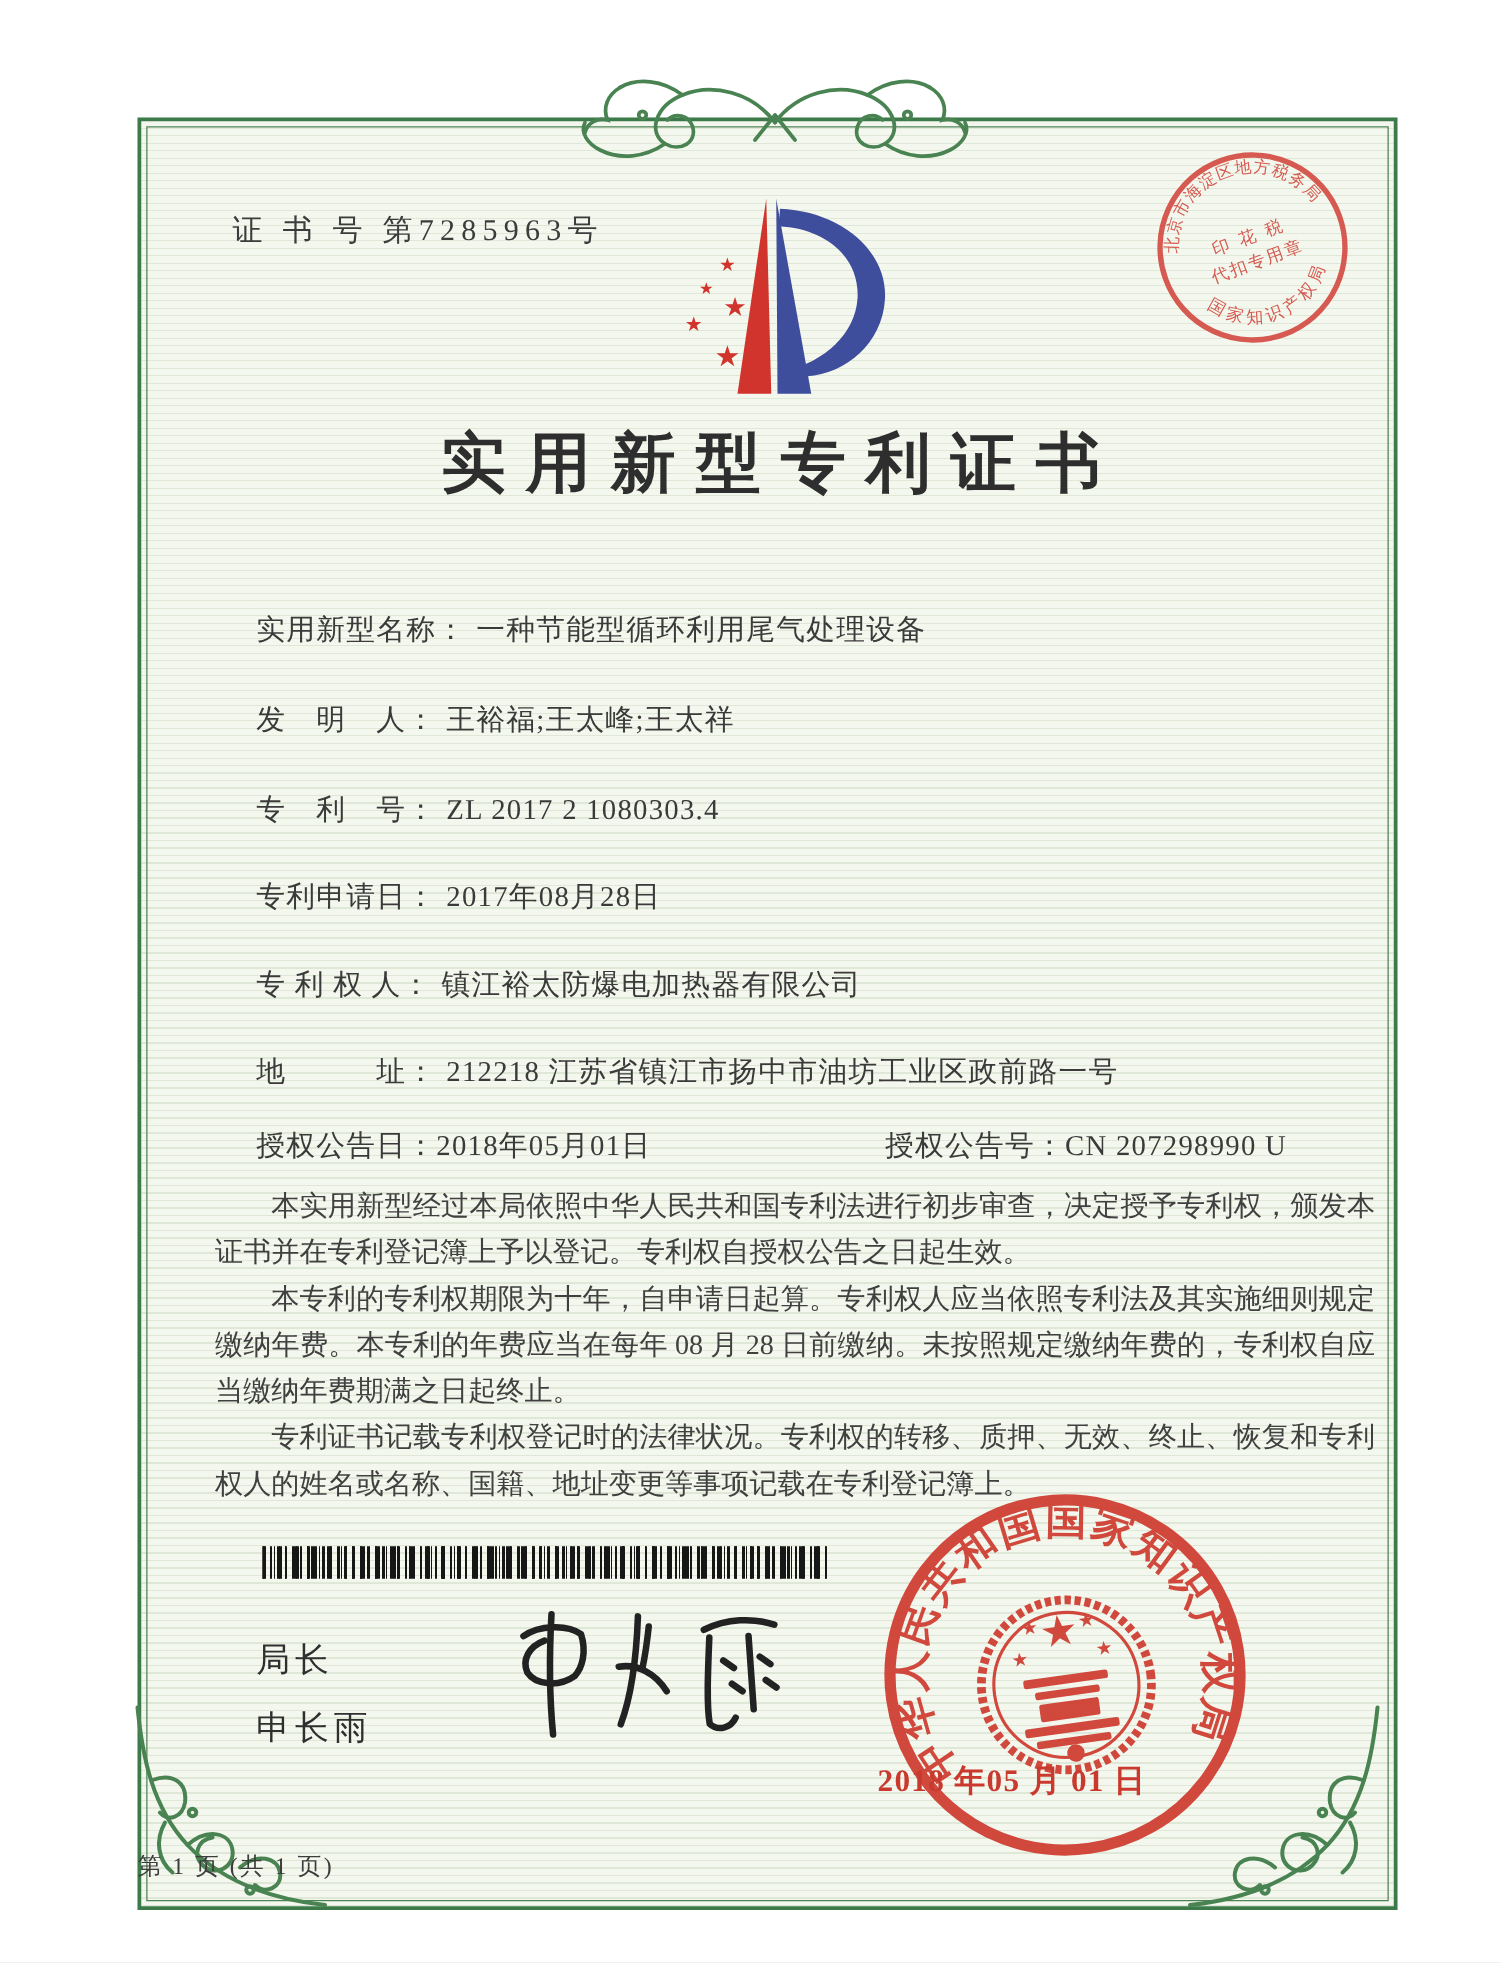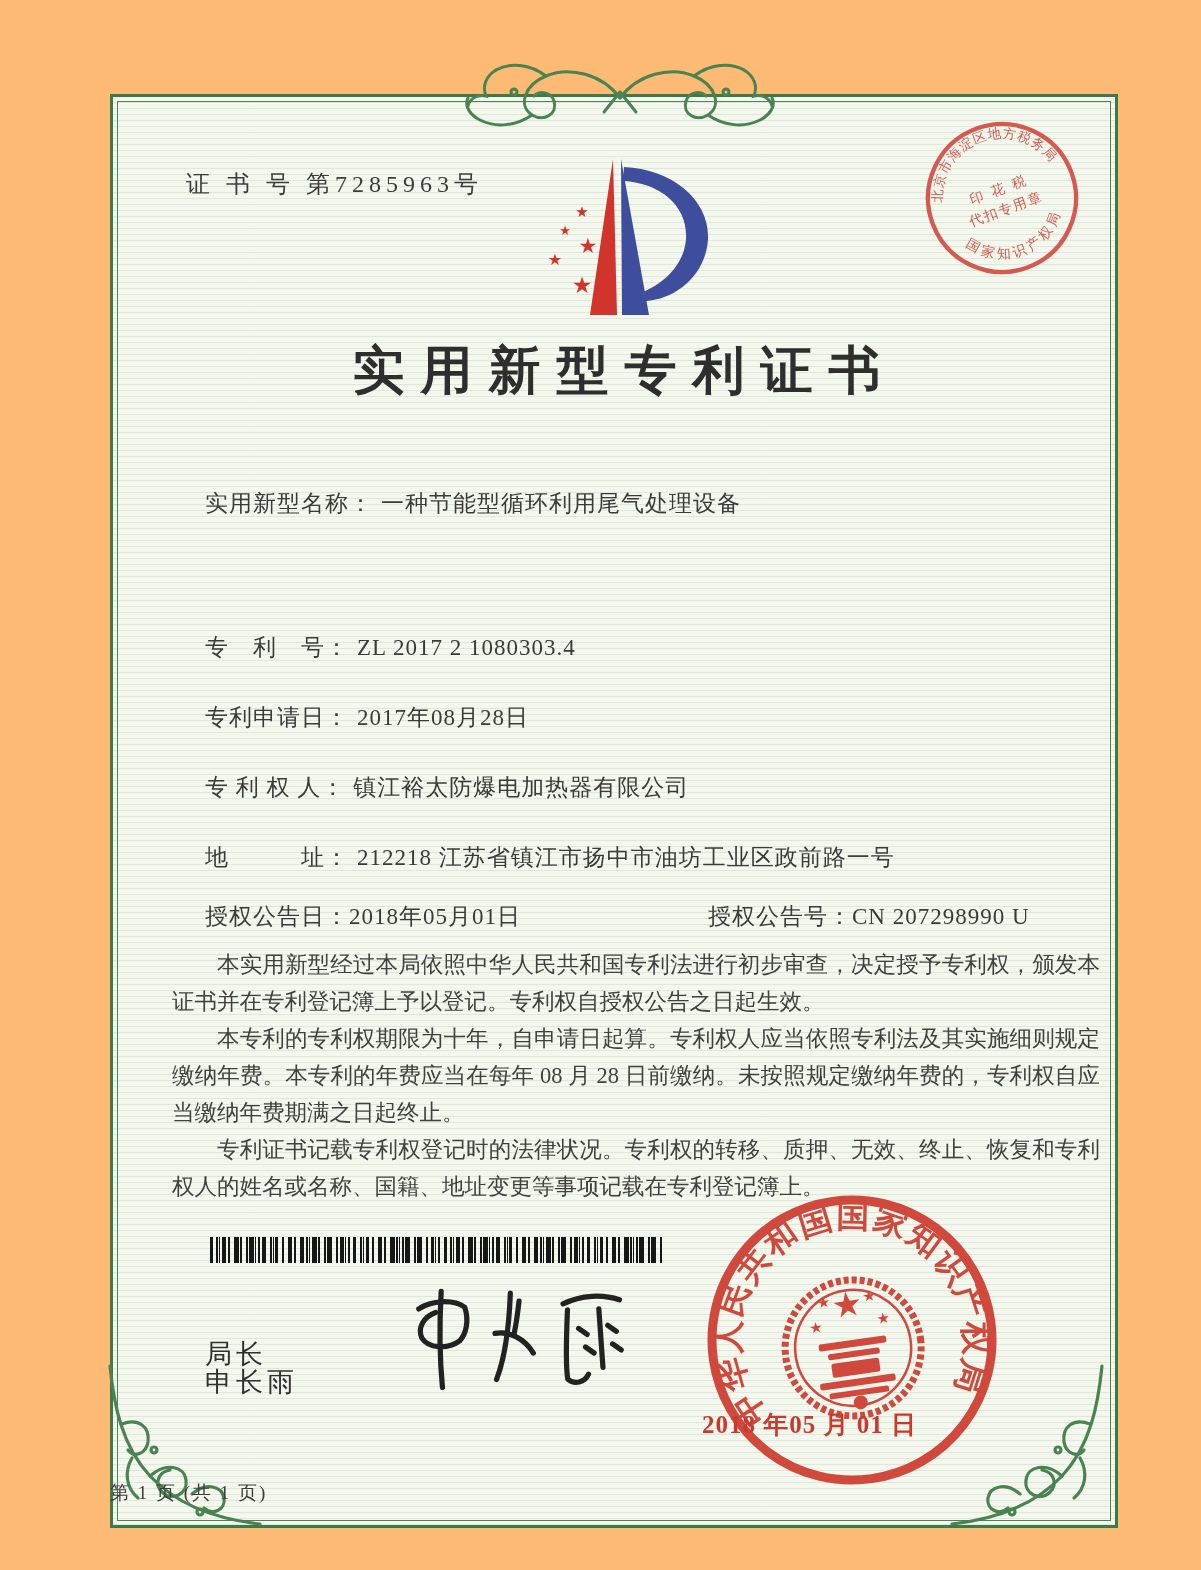--- a/index.html
+++ b/index.html
@@ -1,18 +1,18 @@
 <!DOCTYPE html>
 <html><head>
 <meta charset="utf-8">
 <style>
   html,body{margin:0;padding:0;background:#e9e9e7;}
   .sheet{
     position:relative;width:1201px;height:1570px;margin:0 auto;
-    background:#fdba74;overflow:hidden;
+    background:#ffffff;overflow:hidden;
     font-family:"Liberation Serif","DejaVu Serif",serif;color:#3a3a3a;
   }
   
   .frame{position:absolute;left:110px;top:94px;width:1002px;height:1428px;
     border:3px solid #3c7a49;background:#f4f7ed;}
   .frame-inner-line{position:absolute;inset:4px;border:1px solid #4c8355;pointer-events:none;}
   .texture{position:absolute;inset:0;
     background:repeating-linear-gradient(0deg,rgba(140,170,130,0.20) 0 1px,rgba(255,255,255,0) 1px 6px);}
   .ornament{position:absolute;pointer-events:none;}
   .ornament svg{display:block;}
@@ -32,21 +32,21 @@
   .paras{position:absolute;left:172px;top:946px;width:928px;
     font-size:22.5px;line-height:37px;text-align:justify;color:#404040;}
   .paras p{margin:0;text-indent:2em;}
   
   .barcode{position:absolute;left:210px;top:1237px;width:452px;height:26px;
     background-image:
       repeating-linear-gradient(90deg,#161616 0 2px,transparent 2px 6px),
       repeating-linear-gradient(90deg,#161616 0 3px,transparent 3px 13px),
       repeating-linear-gradient(90deg,#161616 0 1px,transparent 1px 9px);}
   .signoff-title{position:absolute;left:205px;top:1310px;font-size:27px;letter-spacing:4px;
-    font-family:Liberation Sans, sans-serif;color:#2f2f2f;margin-top:26px;}
+    font-family:Liberation Sans, sans-serif;color:#2f2f2f;}
   .signoff-name{position:absolute;left:205px;top:1364px;font-size:27px;letter-spacing:4px;
     font-family:"Liberation Sans","DejaVu Sans",sans-serif;color:#2f2f2f;text-align:center;}
   .signature{position:absolute;left:378px;top:1268px;width:272px;height:140px;transform:rotate(-2deg);}
   .seal{position:absolute;left:702px;top:1190px;width:300px;height:300px;opacity:.93;}
   .seal-date{position:absolute;left:702px;top:1408px;width:300px;text-align:left;
     font-size:25px;letter-spacing:1px;color:#c9392e;font-weight:bold;}
   .footer{position:absolute;left:110px;top:1480px;width:1002px;text-align:left;
     font-size:19px;letter-spacing:2px;color:#3c3c3c;}
   .green{stroke:#4a8352;fill:none;stroke-linecap:round;}
 </style>
@@ -135,20 +135,23 @@
       </text>
       <text x="100" y="95" font-size="16" letter-spacing="3" fill="#d2453c" text-anchor="middle">印 花 税</text>
       <text x="100" y="119" font-size="16" letter-spacing="2" fill="#d2453c" text-anchor="middle">代扣专用章</text>
     </svg>
   </div>
 
   <div class="title">实用新型专利证书</div>
 
   <div class="field" style="top:488px">
     <span class="label">实用新型名称：</span><span class="value">一种节能型循环利用尾气处理设备</span>
+  </div>
+  <div class="field" style="top:560px">
+    <span class="label">发　明　人：</span><span class="value">王裕福;王太峰;王太祥</span>
   </div>
   <div class="field" style="top:632px">
     <span class="label">专　利　号：</span><span class="value">ZL 2017 2 1080303.4</span>
   </div>
   <div class="field" style="top:702px">
     <span class="label">专利申请日：</span><span class="value">2017年08月28日</span>
   </div>
   <div class="field" style="top:772px">
     <span class="label">专 利 权 人：</span><span class="value">镇江裕太防爆电加热器有限公司</span>
   </div>

